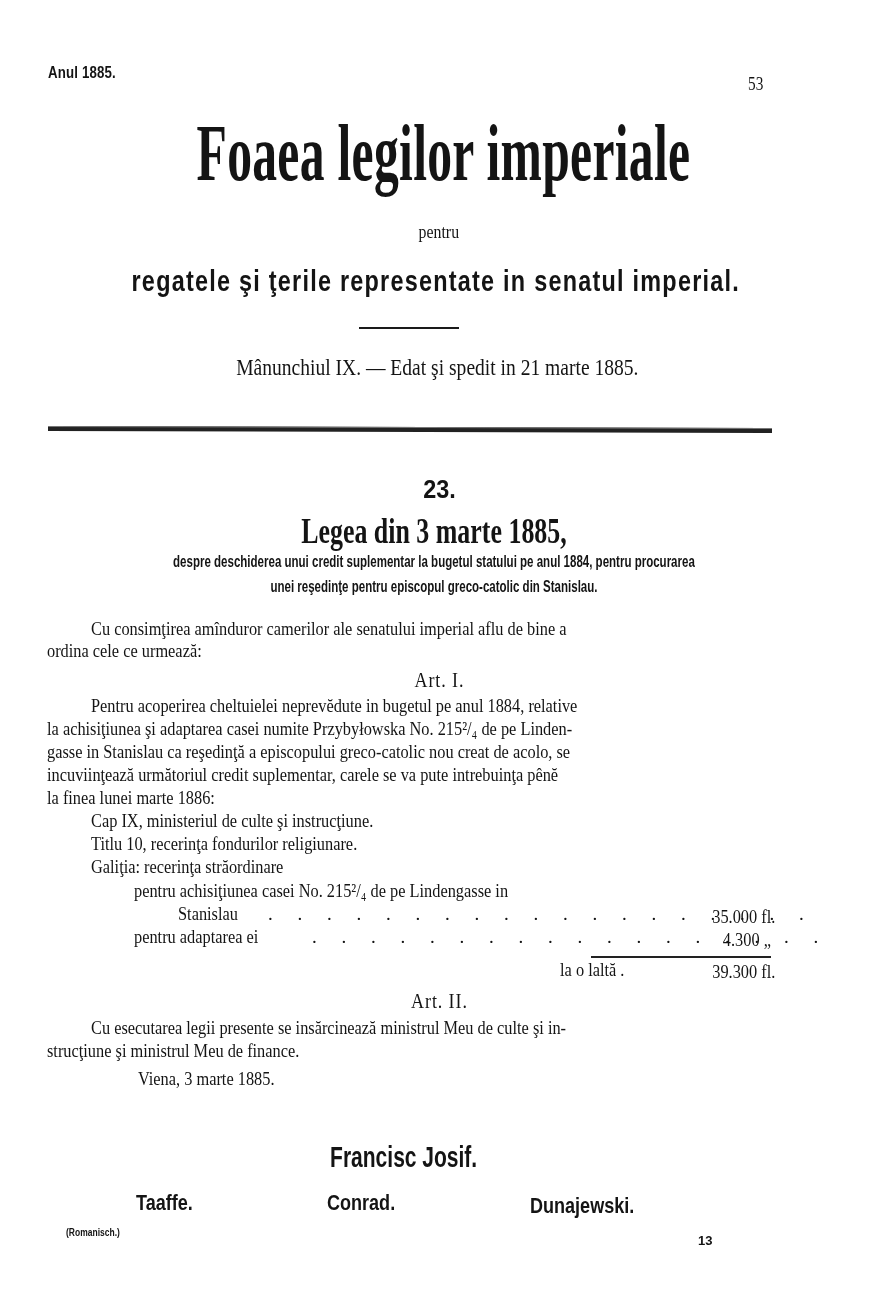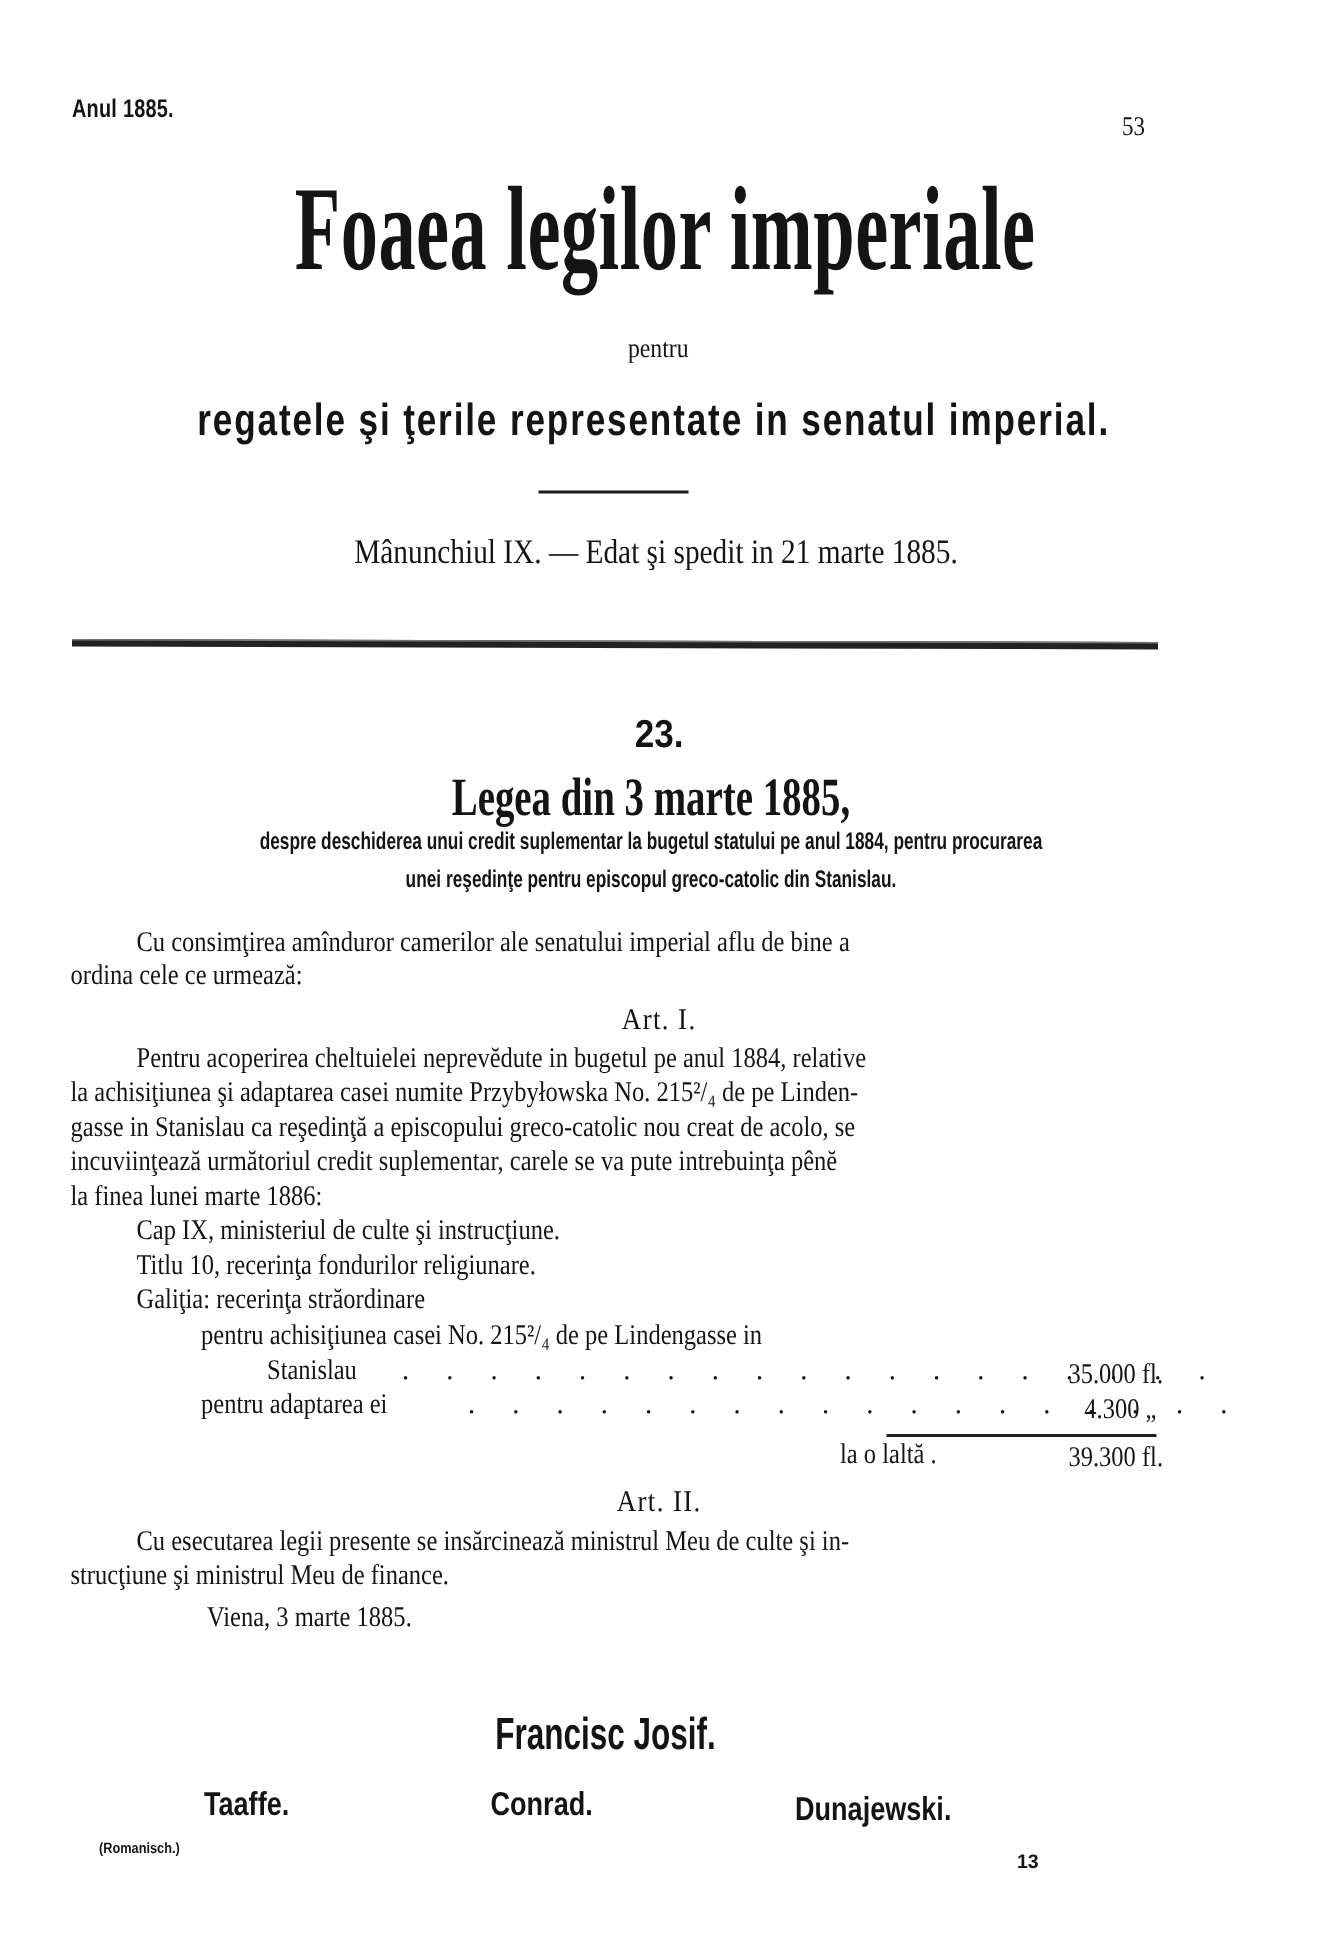--- a/index.html
+++ b/index.html
@@ -20,21 +20,21 @@
     .law-desc.l2 { top: 578px; }
     .body-line { font-size: 19px; transform: scaleX(0.86); transform-origin: left top; }
     .art { left: 0; width: 885px; text-align: center; font-size: 20px; transform: scaleX(0.9); transform-origin: 412px 0; letter-spacing: 1px; }
     .dots { font-size: 19px; letter-spacing: 10px; }
     .amount { font-size: 19px; transform: scaleX(0.86); transform-origin: right top; text-align: right; }
     .sum-rule { left: 591px; top: 956px; width: 180px; height: 2px; background: #222; }
     .signature { font-family: "Liberation Sans", sans-serif; font-weight: bold; }
     .sig-main { left: 0; width: 885px; top: 1140px; text-align: center; font-size: 30px; transform: scaleX(0.7); transform-origin: 313px 0; }
     .sig-min { font-size: 22px; transform: scaleX(0.82); transform-origin: left top; }
     .footnote { left: 66px; top: 1227px; font-family: "Liberation Sans", sans-serif; font-weight: bold; font-size: 10px; transform: scaleX(0.85); transform-origin: left top; }
-    .sheet { left: 678px; top: 1233px; font-family: "Liberation Sans", sans-serif; font-weight: bold; font-size: 13px; }
+    .sheet { left: 698px; top: 1233px; font-family: "Liberation Sans", sans-serif; font-weight: bold; font-size: 13px; }
   </style>
 </head>
 <body>
 
 <div class="abs year">Anul 1885.</div>
 <div class="abs pagenum">53</div>
 
 <div class="abs title">Foaea legilor imperiale</div>
 <div class="abs pentru">pentru</div>
 <div class="abs subtitle">regatele şi ţerile representate in senatul imperial.</div>

